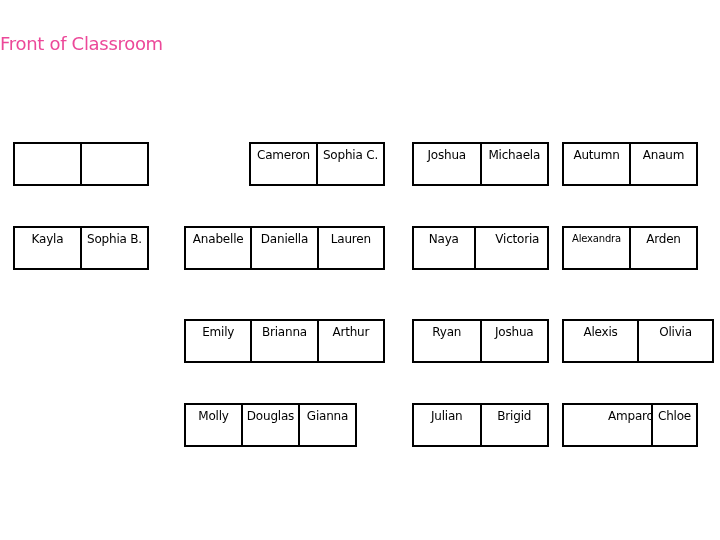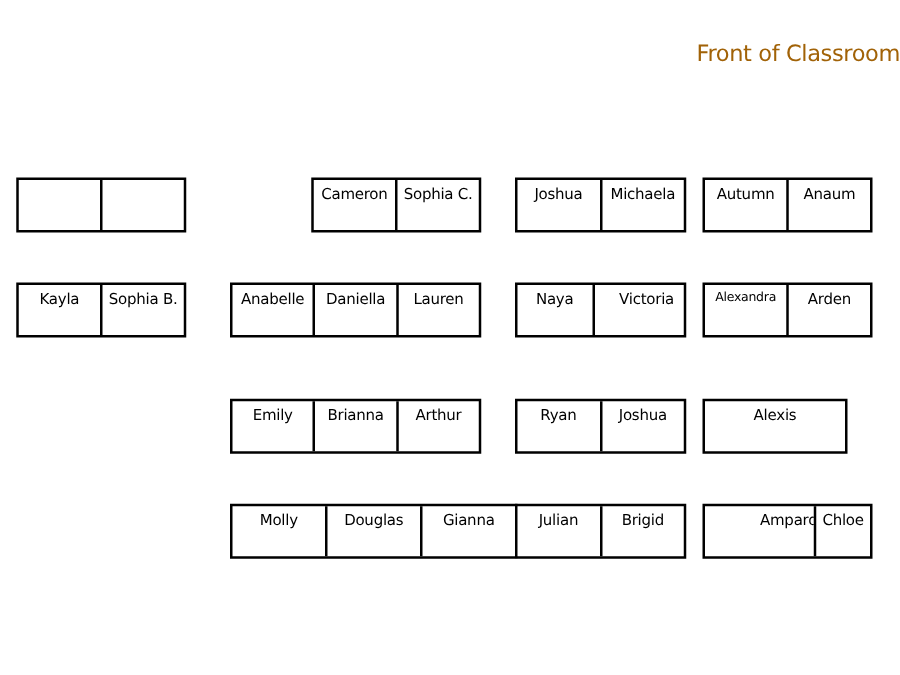--- a/index.html
+++ b/index.html
@@ -13,24 +13,24 @@
       position: relative;
       overflow: hidden;
       font-family: "DejaVu Sans", "Liberation Sans", sans-serif;
       color: #000000;
     }
     .title {
       position: absolute;
       left: 0;
       top: 33px;
       width: 720px;
-      text-align: right;
+      text-align: left;
       font-size: 18px;
       letter-spacing: -0.3px;
-      color: #a16207;
+      color: #ec4899;
     }
     .desk-group {
       position: absolute;
       height: 44px;
       display: flex;
       border: 2px solid #000;
       box-sizing: border-box;
       background: #fff;
     }
     .seat {
@@ -94,25 +94,26 @@
 
 <div class="desk-group" style="left:184px; top:319px; width:201px;">
   <div class="seat">Emily</div>
   <div class="seat">Brianna</div>
   <div class="seat">Arthur</div>
 </div>
 <div class="desk-group" style="left:412px; top:319px; width:137px;">
   <div class="seat">Ryan</div>
   <div class="seat">Joshua</div>
 </div>
-<div class="desk-group" style="left:562px; top:319px; width:116px;">
+<div class="desk-group" style="left:562px; top:319px; width:152px;">
   <div class="seat">Alexis</div>
+  <div class="seat">Olivia</div>
 </div>
 
-<div class="desk-group" style="left:184px; top:403px; width:230px;">
+<div class="desk-group" style="left:184px; top:403px; width:173px;">
   <div class="seat">Molly</div>
   <div class="seat">Douglas</div>
   <div class="seat">Gianna</div>
 </div>
 <div class="desk-group" style="left:412px; top:403px; width:137px;">
   <div class="seat">Julian</div>
   <div class="seat">Brigid</div>
 </div>
 <div class="desk-group" style="left:562px; top:403px; width:136px;padding-left:44px;">
   <div class="seat">Amparo</div>

